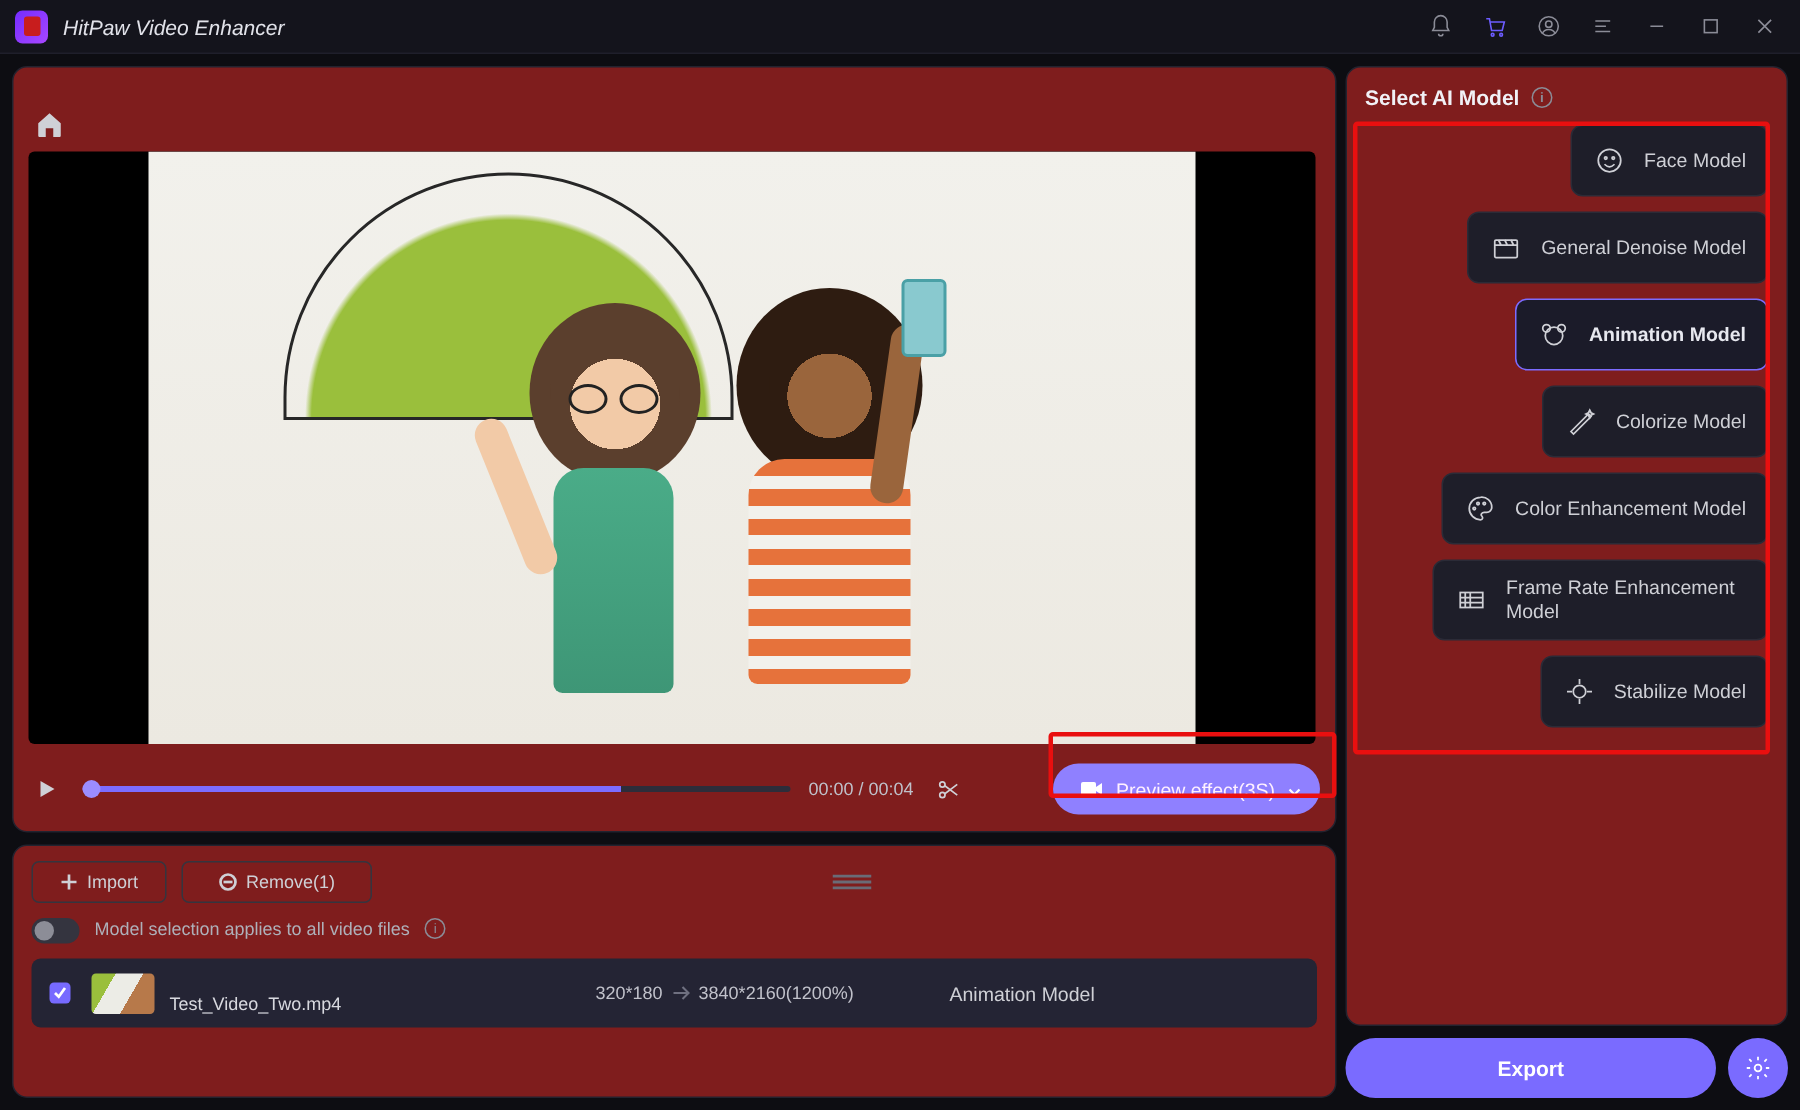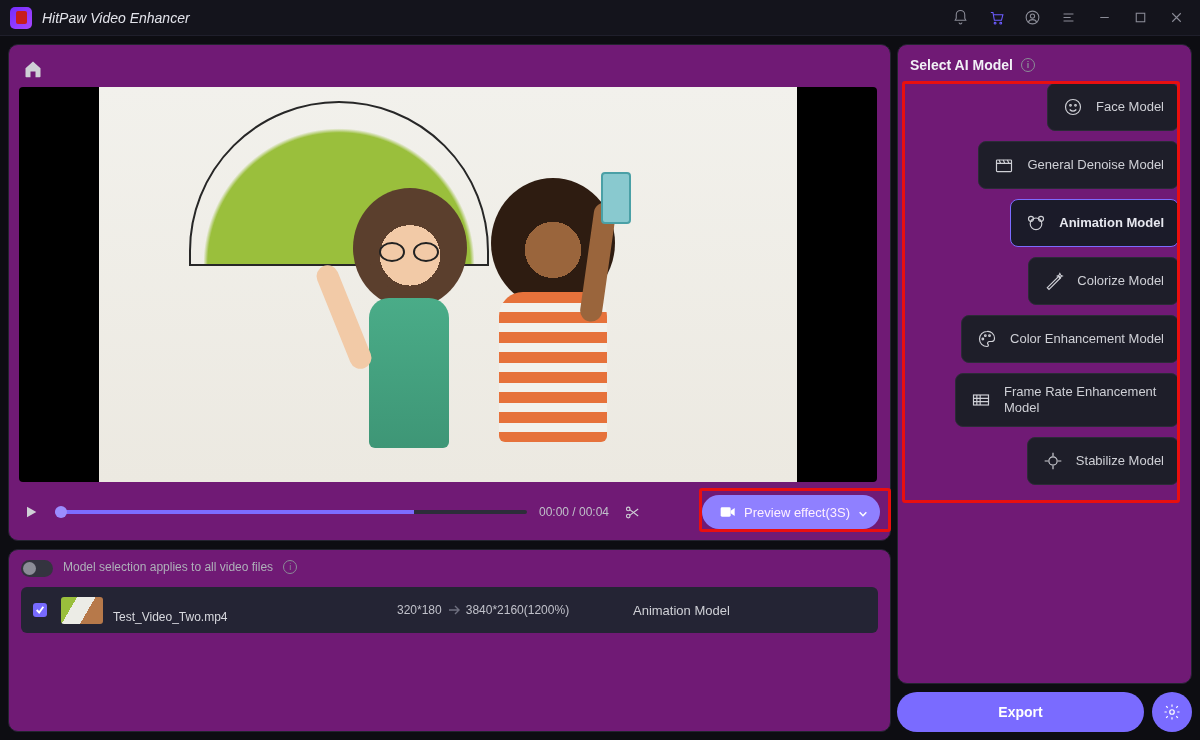--- a/index.html
+++ b/index.html
@@ -39,27 +39,27 @@
   }
   .tb-icon svg { width:17px; height:17px; stroke:#8b8c97; fill:none; stroke-width:1.5; }
   .tb-icon.cart svg { stroke:#6c5cff; }
 
   
   .content { display:flex; height:calc(100% - 36px); }
   .left   { width: 891px; display:flex; flex-direction:column; padding:8px 0 8px 8px; }
   .right  { flex:1; display:flex; flex-direction:column; padding:8px 8px 8px 6px; }
 
   .panel {
-    background:#701a75;
+    background:#7f1d1d;
     border-radius:10px;
     border:1px solid #23232f;
   }
 
   
-  .preview-panel { flex:0 0 492px; padding:10px 10px 4px 10px; position:relative; }
+  .preview-panel { flex:0 0 492px; padding:24px 10px 4px 10px; position:relative; }
   .home-btn { width:28px; height:28px; display:flex; align-items:center; justify-content:center; cursor:pointer; }
   .home-btn svg { width:20px; height:20px; fill:#cfd0d6; }
 
   .video-outer {
     margin-top:4px;
     width:858px; height:395px;
     background:#000; border-radius:4px;
     position:relative; overflow:hidden;
   }
   .video-inner {
@@ -297,20 +297,42 @@
           <span class="chev"><svg viewBox="0 0 12 12">
                 <path d="M2 4l4 4 4-4"></path>
               </svg></span>
         </button>
       </div>
 
       <div class="hi-box" style="left:690px; top:443px; width:192px; height:44px;"></div>
     </div>
 
     <div class="panel list-panel">
+      <div class="list-top">
+        <button class="small-btn">
+          <svg viewBox="0 0 12 12">
+              <path d="M6 1v10M1 6h10"></path>
+            </svg>
+          <span>Import</span>
+        </button>
+        <button class="small-btn" style="padding:0 24px">
+          <svg viewBox="0 0 12 12">
+              <circle cx="6" cy="6" r="5"></circle>
+              <path d="M3 6h6"></path>
+            </svg>
+          <span>Remove(1)</span>
+        </button>
+        <div class="drag-handle">
+          <svg viewBox="0 0 26 10">
+              <rect y="0" width="26" height="2"></rect>
+              <rect y="4" width="26" height="2"></rect>
+              <rect y="8" width="26" height="2"></rect>
+            </svg>
+        </div>
+      </div>
 
       <div class="toggle-row">
         <div class="toggle"></div>
         <span>Model selection applies to all video files</span>
         <span class="info-ic">i</span>
       </div>
 
 
       <div class="trow">
         <div class="cchk">

